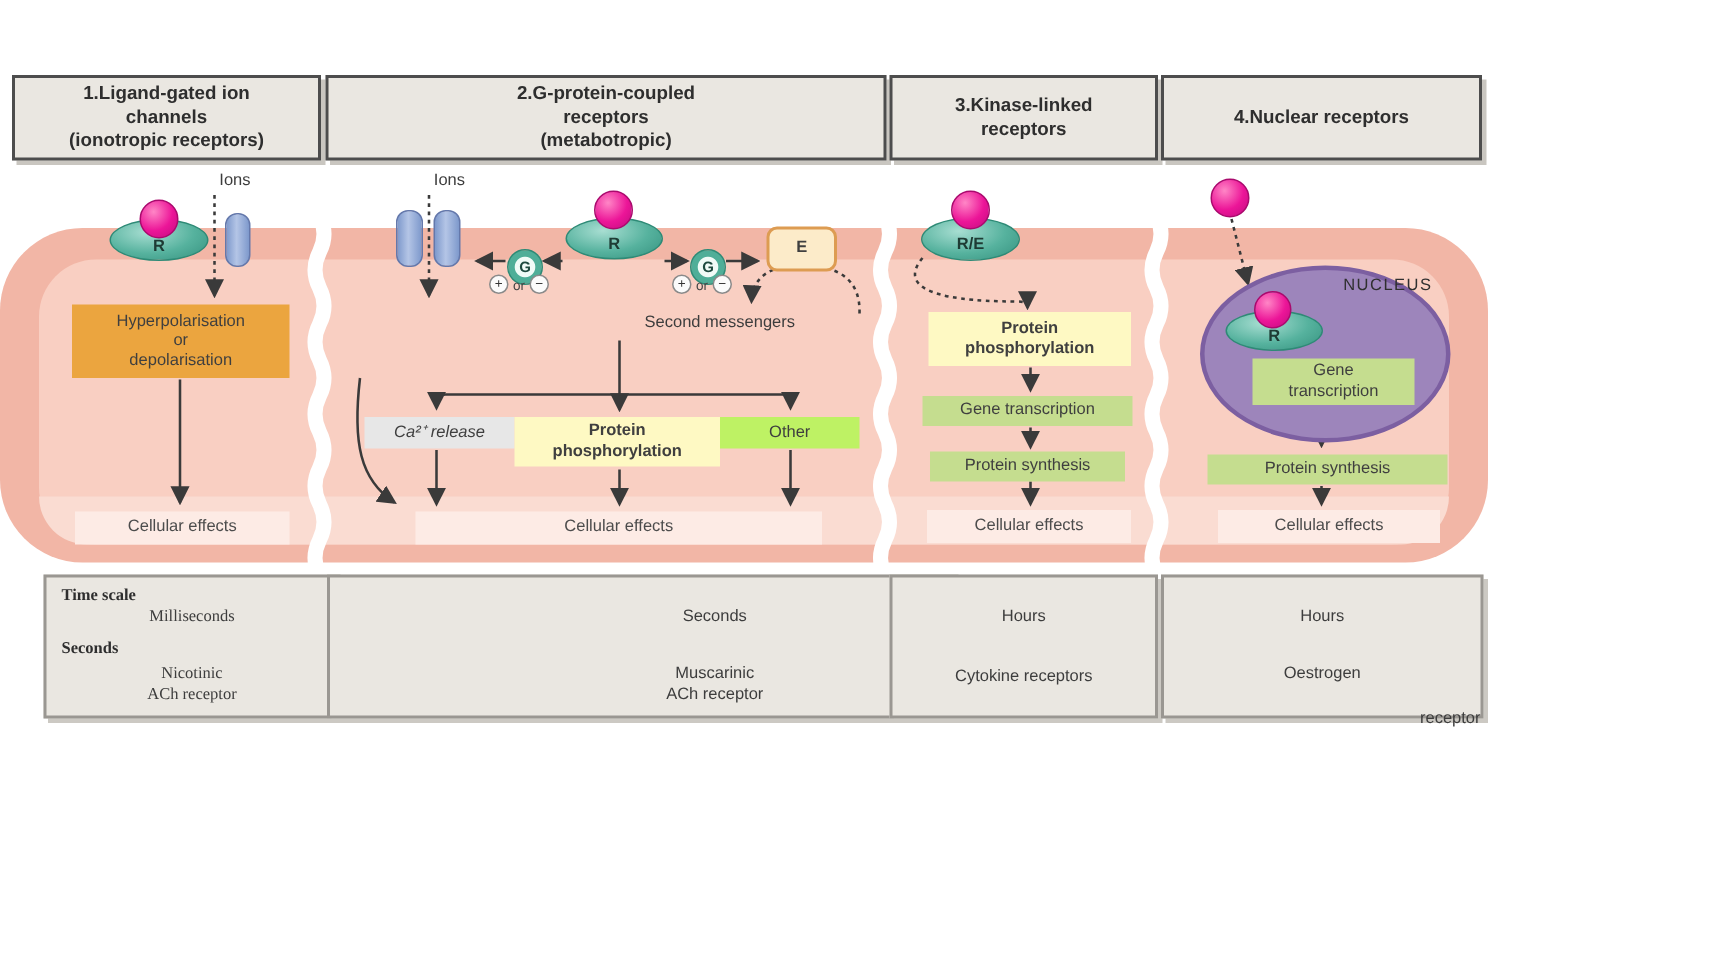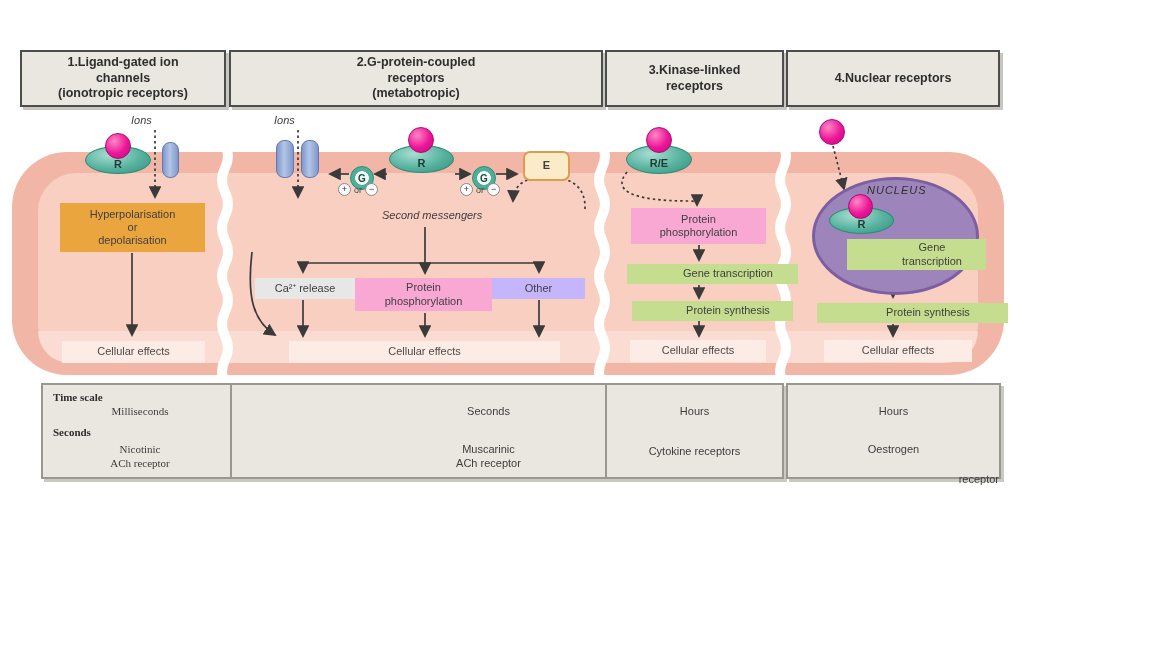--- a/index.html
+++ b/index.html
@@ -1,34 +1,34 @@
 <!DOCTYPE html>
 <html><head>
 <meta charset="utf-8">
 <style>
   html,body{margin:0;padding:0;background:#fff;}
   #page{position:relative;width:1098px;height:649px;background:#ffffff;overflow:hidden;
-        font-family:"Liberation Sans", sans-serif;margin-left:12px;}
+        font-family:"Liberation Sans", sans-serif;}
   .hdr{position:absolute;background:#eae7e1;border:2px solid #4d4d4d;box-shadow:3px 3px 0 #c9c6c0;
        display:flex;align-items:center;justify-content:center;text-align:center;
        font-weight:bold;font-size:12.5px;color:#2e2e2e;white-space:pre-line;line-height:1.25;}
   .panel{position:absolute;background:#eae7e1;border:2px solid #9a9792;box-shadow:3px 3px 0 #ccc9c3;
          font-size:11px;color:#3d3d3d;}
   .ptxt{position:absolute;width:100%;text-align:center;line-height:1.2;}
   .ptitle{position:absolute;font-weight:bold;color:#2e2e2e;}
   .box{position:absolute;display:flex;align-items:center;justify-content:center;text-align:center;
        white-space:pre-line;font-size:11px;line-height:1.2;color:#3f3f3f;}
   .orange{background:#eba53f;}
-  .yellow{background:#f9a8d4;}
-  .green{background:#c5dd8f;padding-left:31px;}
-  .blue{background:#c4b5fd;}
+  .yellow{background:#fef9c3;font-weight:bold;}
+  .green{background:#c5dd8f;}
+  .blue{background:#bef264;}
   .grayb{background:#e7e7e7;}
   .pinkbox{background:#fdebe5;color:#4c4c4c;}
   .ebox{background:#fcebc9;border:2px solid #dd9c52;border-radius:7px;font-weight:bold;}
-  .label{position:absolute;font-size:11px;color:#3d3d3d;text-align:left;line-height:1.1;font-style:italic;}
+  .label{position:absolute;font-size:11px;color:#3d3d3d;text-align:right;line-height:1.1;}
   .ellipse{position:absolute;border-radius:50%;
            background:radial-gradient(ellipse at 38% 30%, #a8ded2, #56b29e 55%, #35917e);
            border:1px solid #2e8a76;display:flex;align-items:center;justify-content:center;
            font-weight:bold;font-size:11px;color:#1e3b34;padding-top:7px;box-sizing:border-box;}
   .ball{position:absolute;border-radius:50%;
         background:radial-gradient(circle at 35% 30%, #ff86c6, #ec1598 55%, #c20c80);
         border:1px solid #a90a6d;box-sizing:border-box;}
   .pill{position:absolute;border-radius:8px;
         background:linear-gradient(90deg,#7e99cc,#b4c5e6 45%,#7e99cc);border:1px solid #6478ab;
         box-sizing:border-box;}
@@ -136,21 +136,21 @@
     <span>or</span>
     <span class="modcircle">−</span>
   </div>
   <div class="modrow" style="left:448px;top:183px;">
     <span class="modcircle">+</span>
     <span>or</span>
     <span class="modcircle">−</span>
   </div>
   <div class="box ebox" style="left:511px;top:151px;width:43px;height:26px;">E</div>
   <div class="label" style="left:370px;top:209px;width:160px;">Second messengers</div>
-  <div class="box grayb" style="left:243px;top:278px;width:100px;height:21px;">Ca²⁺ release</div>
+  <div class="box grayb" style="left:243px;top:278px;width:100px;height:21px;font-style:italic;">Ca²⁺ release</div>
   <div class="box yellow" style="left:343px;top:278px;width:137px;height:33px;">Protein
 phosphorylation</div>
   <div class="box blue" style="left:480px;top:278px;width:93px;height:21px;">Other</div>
   <div class="box pinkbox" style="left:277px;top:341px;width:271px;height:22px;">Cellular effects</div>
 
   <div class="ellipse" style="left:614px;top:145px;width:66px;height:29px;">
     <span>R/E</span>
   </div>
   <div class="ball" style="left:634px;top:127px;width:26px;height:26px;"></div>
   <div class="box yellow" style="left:619px;top:208px;width:135px;height:36px;">Protein

